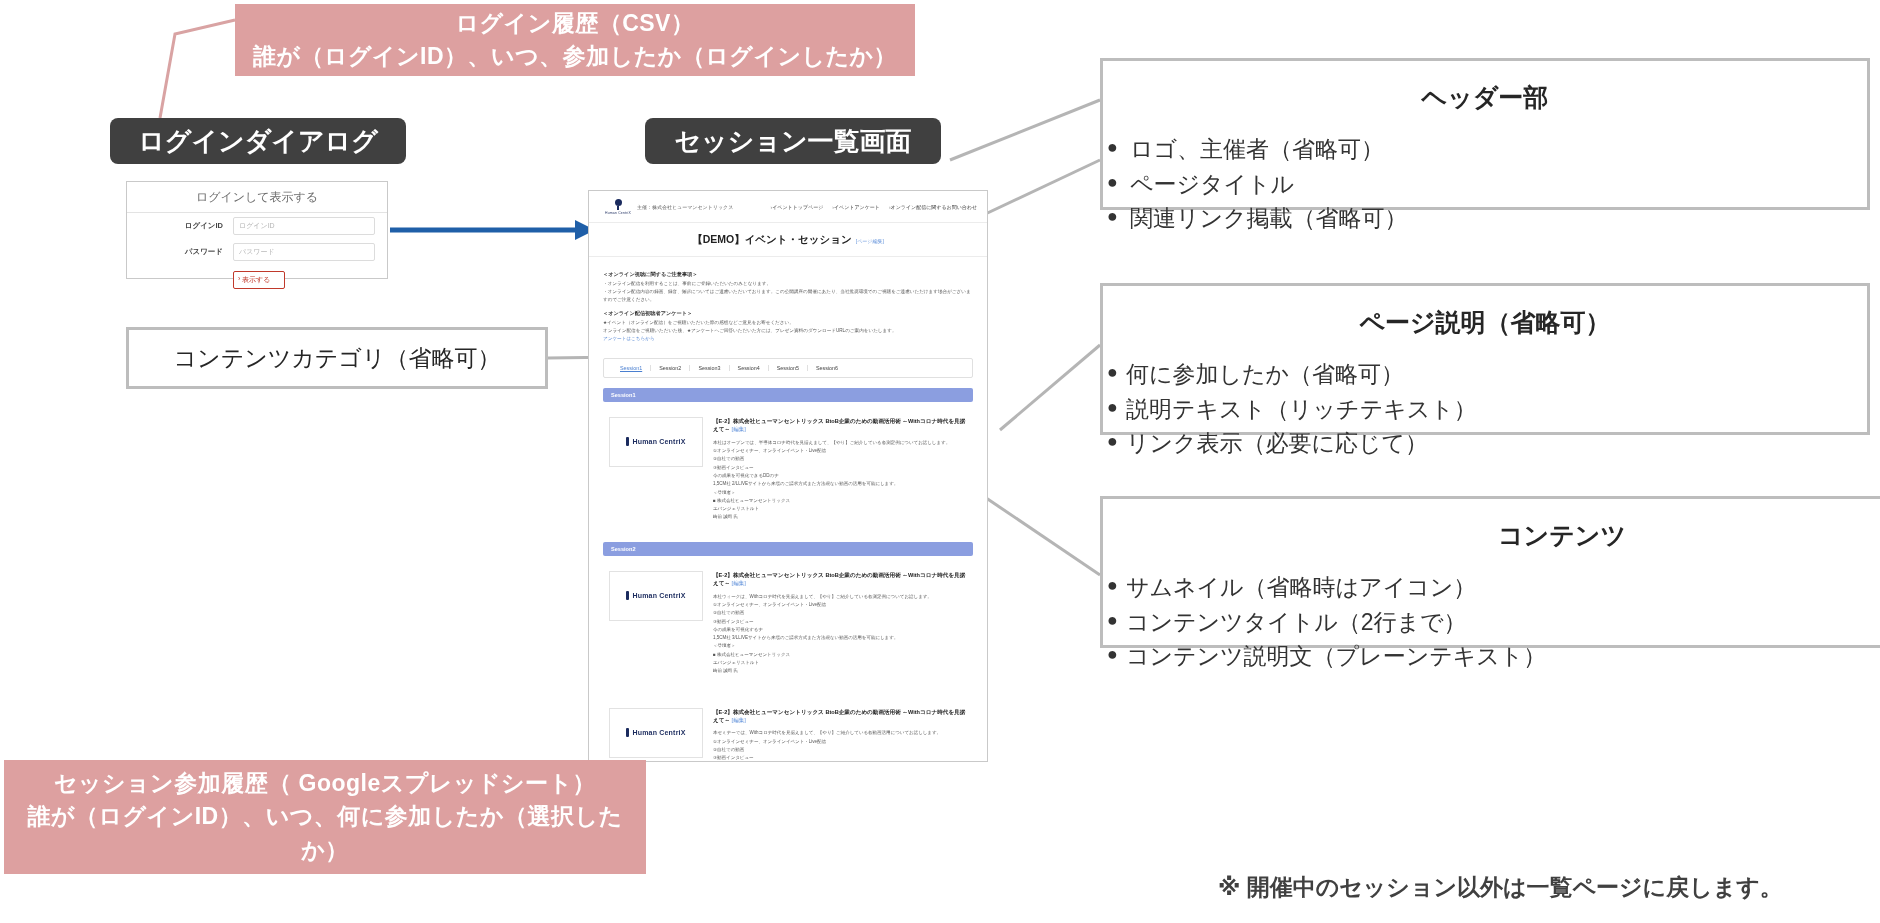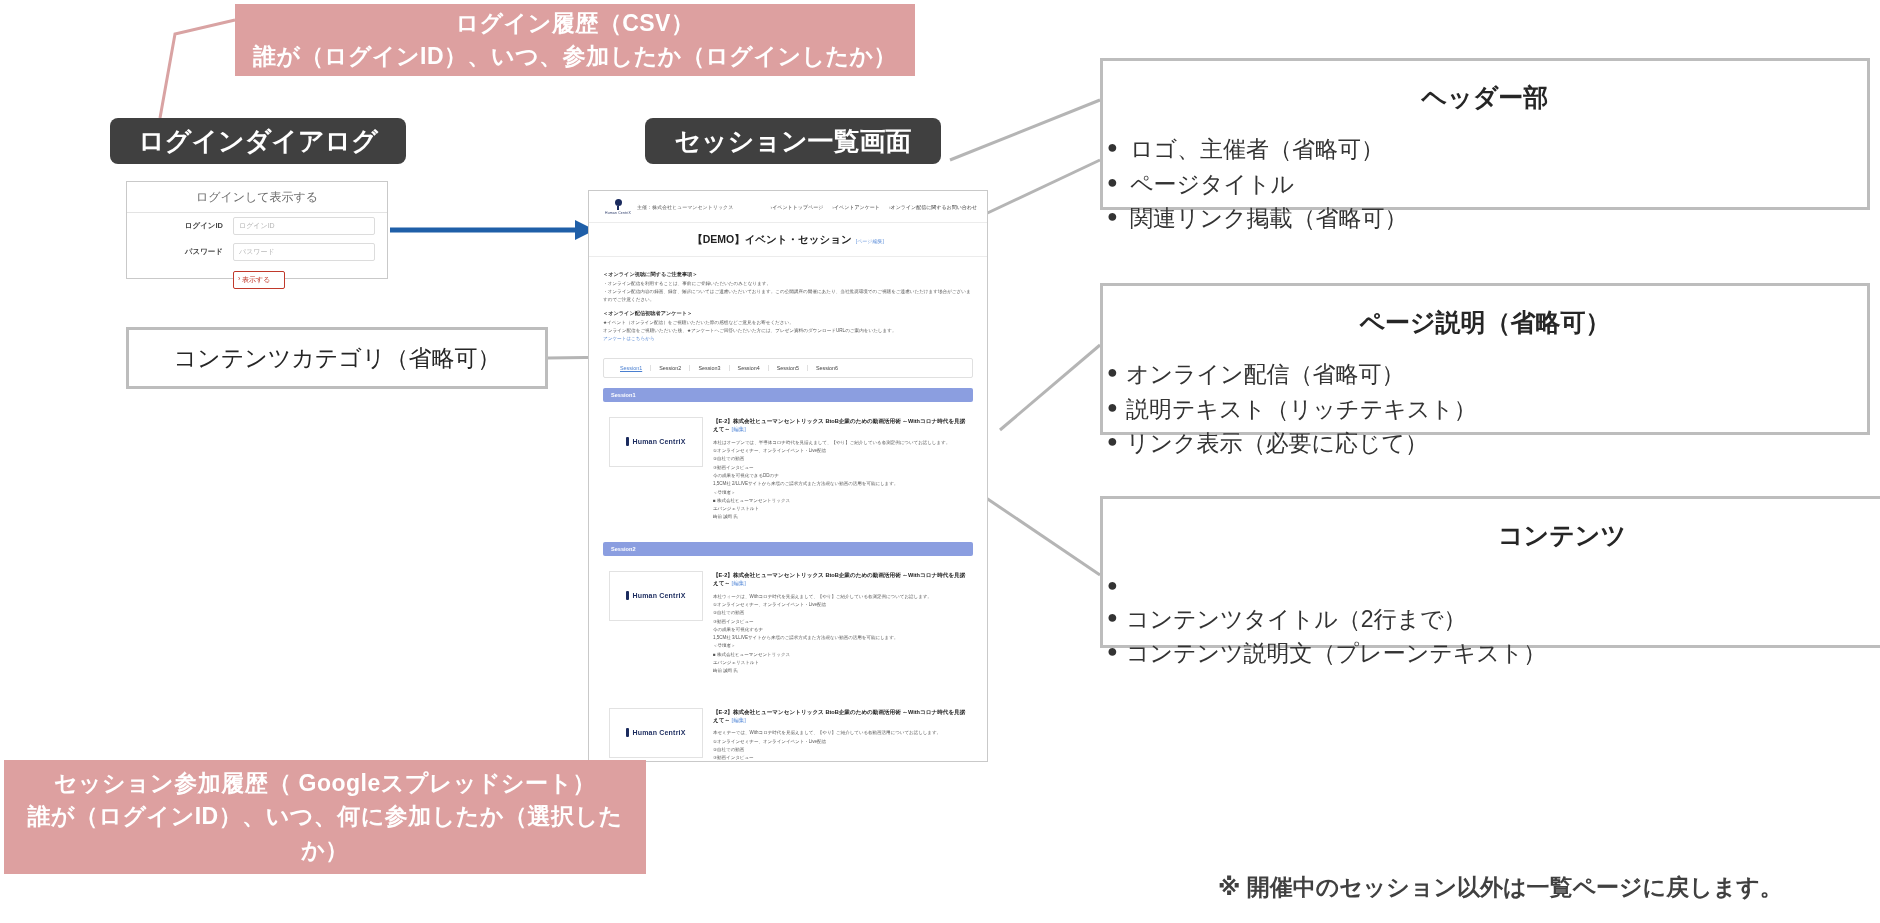--- a/index.html
+++ b/index.html
@@ -346,38 +346,39 @@
         <span>関連リンク掲載（省略可）</span>
       </li>
   </ul>
 </div>
 
 <div class="abs note-box" style="left:1100px;top:283px;width:770px;height:152px;">
   <div class="note-title">ページ説明（省略可）</div>
   <ul class="note-list tight">
     <li>
         <span class="bullet">●</span>
-        <span>オンライン配信（省略可）</span>
+        <span>何に参加したか（省略可）</span>
       </li>
     <li>
         <span class="bullet">●</span>
         <span>説明テキスト（リッチテキスト）</span>
       </li>
     <li>
         <span class="bullet">●</span>
         <span>リンク表示（必要に応じて）</span>
       </li>
   </ul>
 </div>
 
 <div class="abs note-box" style="left:1100px;top:496px;width:924px;height:152px;">
   <div class="note-title">コンテンツ</div>
   <ul class="note-list tight">
     <li>
         <span class="bullet">●</span>
+        <span>サムネイル（省略時はアイコン）</span>
       </li>
     <li>
         <span class="bullet">●</span>
         <span>コンテンツタイトル（2行まで）</span>
       </li>
     <li>
         <span class="bullet">●</span>
         <span>コンテンツ説明文（プレーンテキスト）</span>
       </li>
   </ul>

